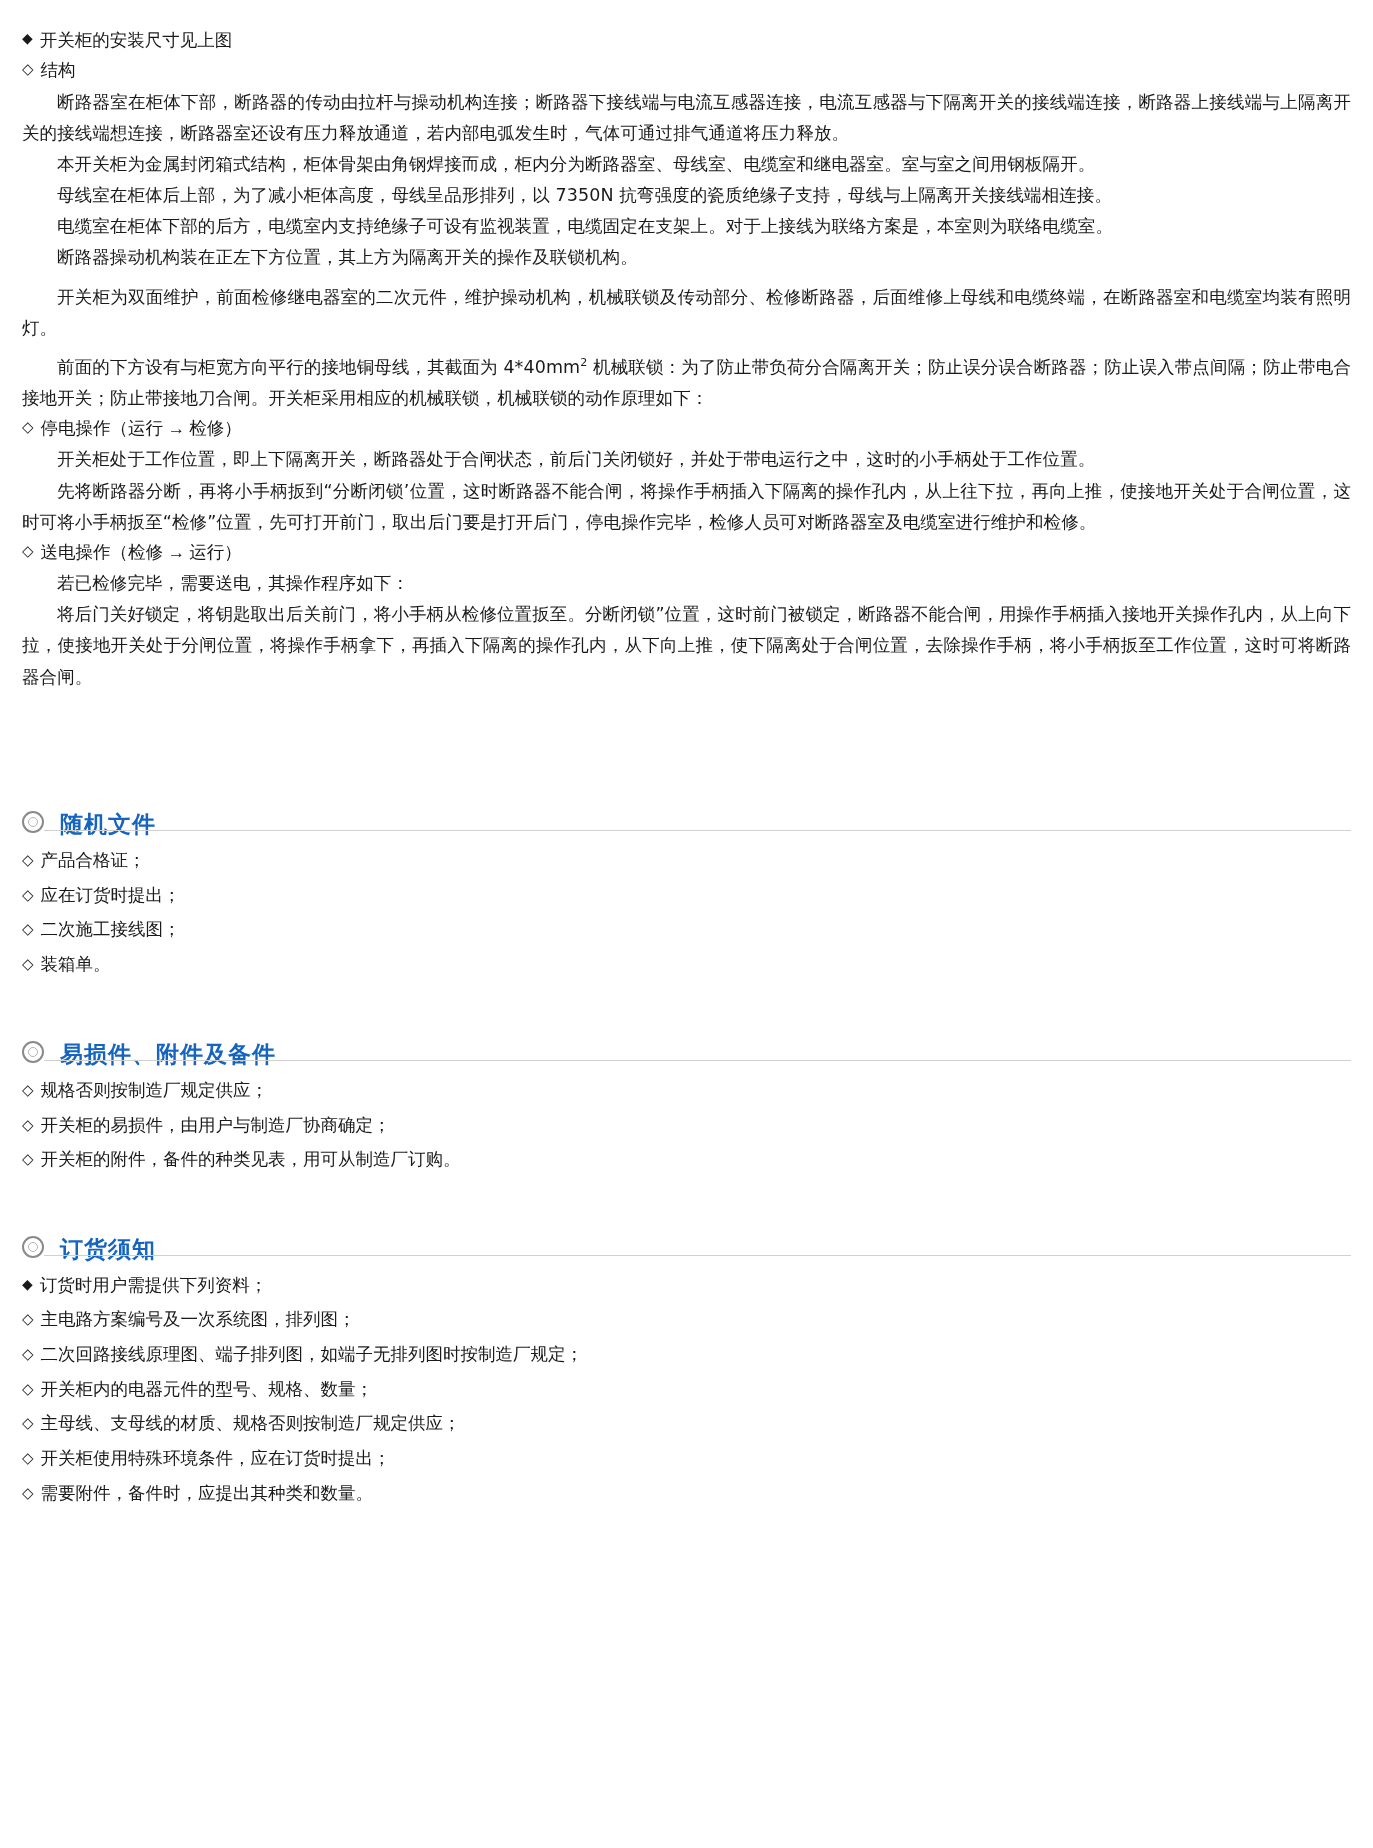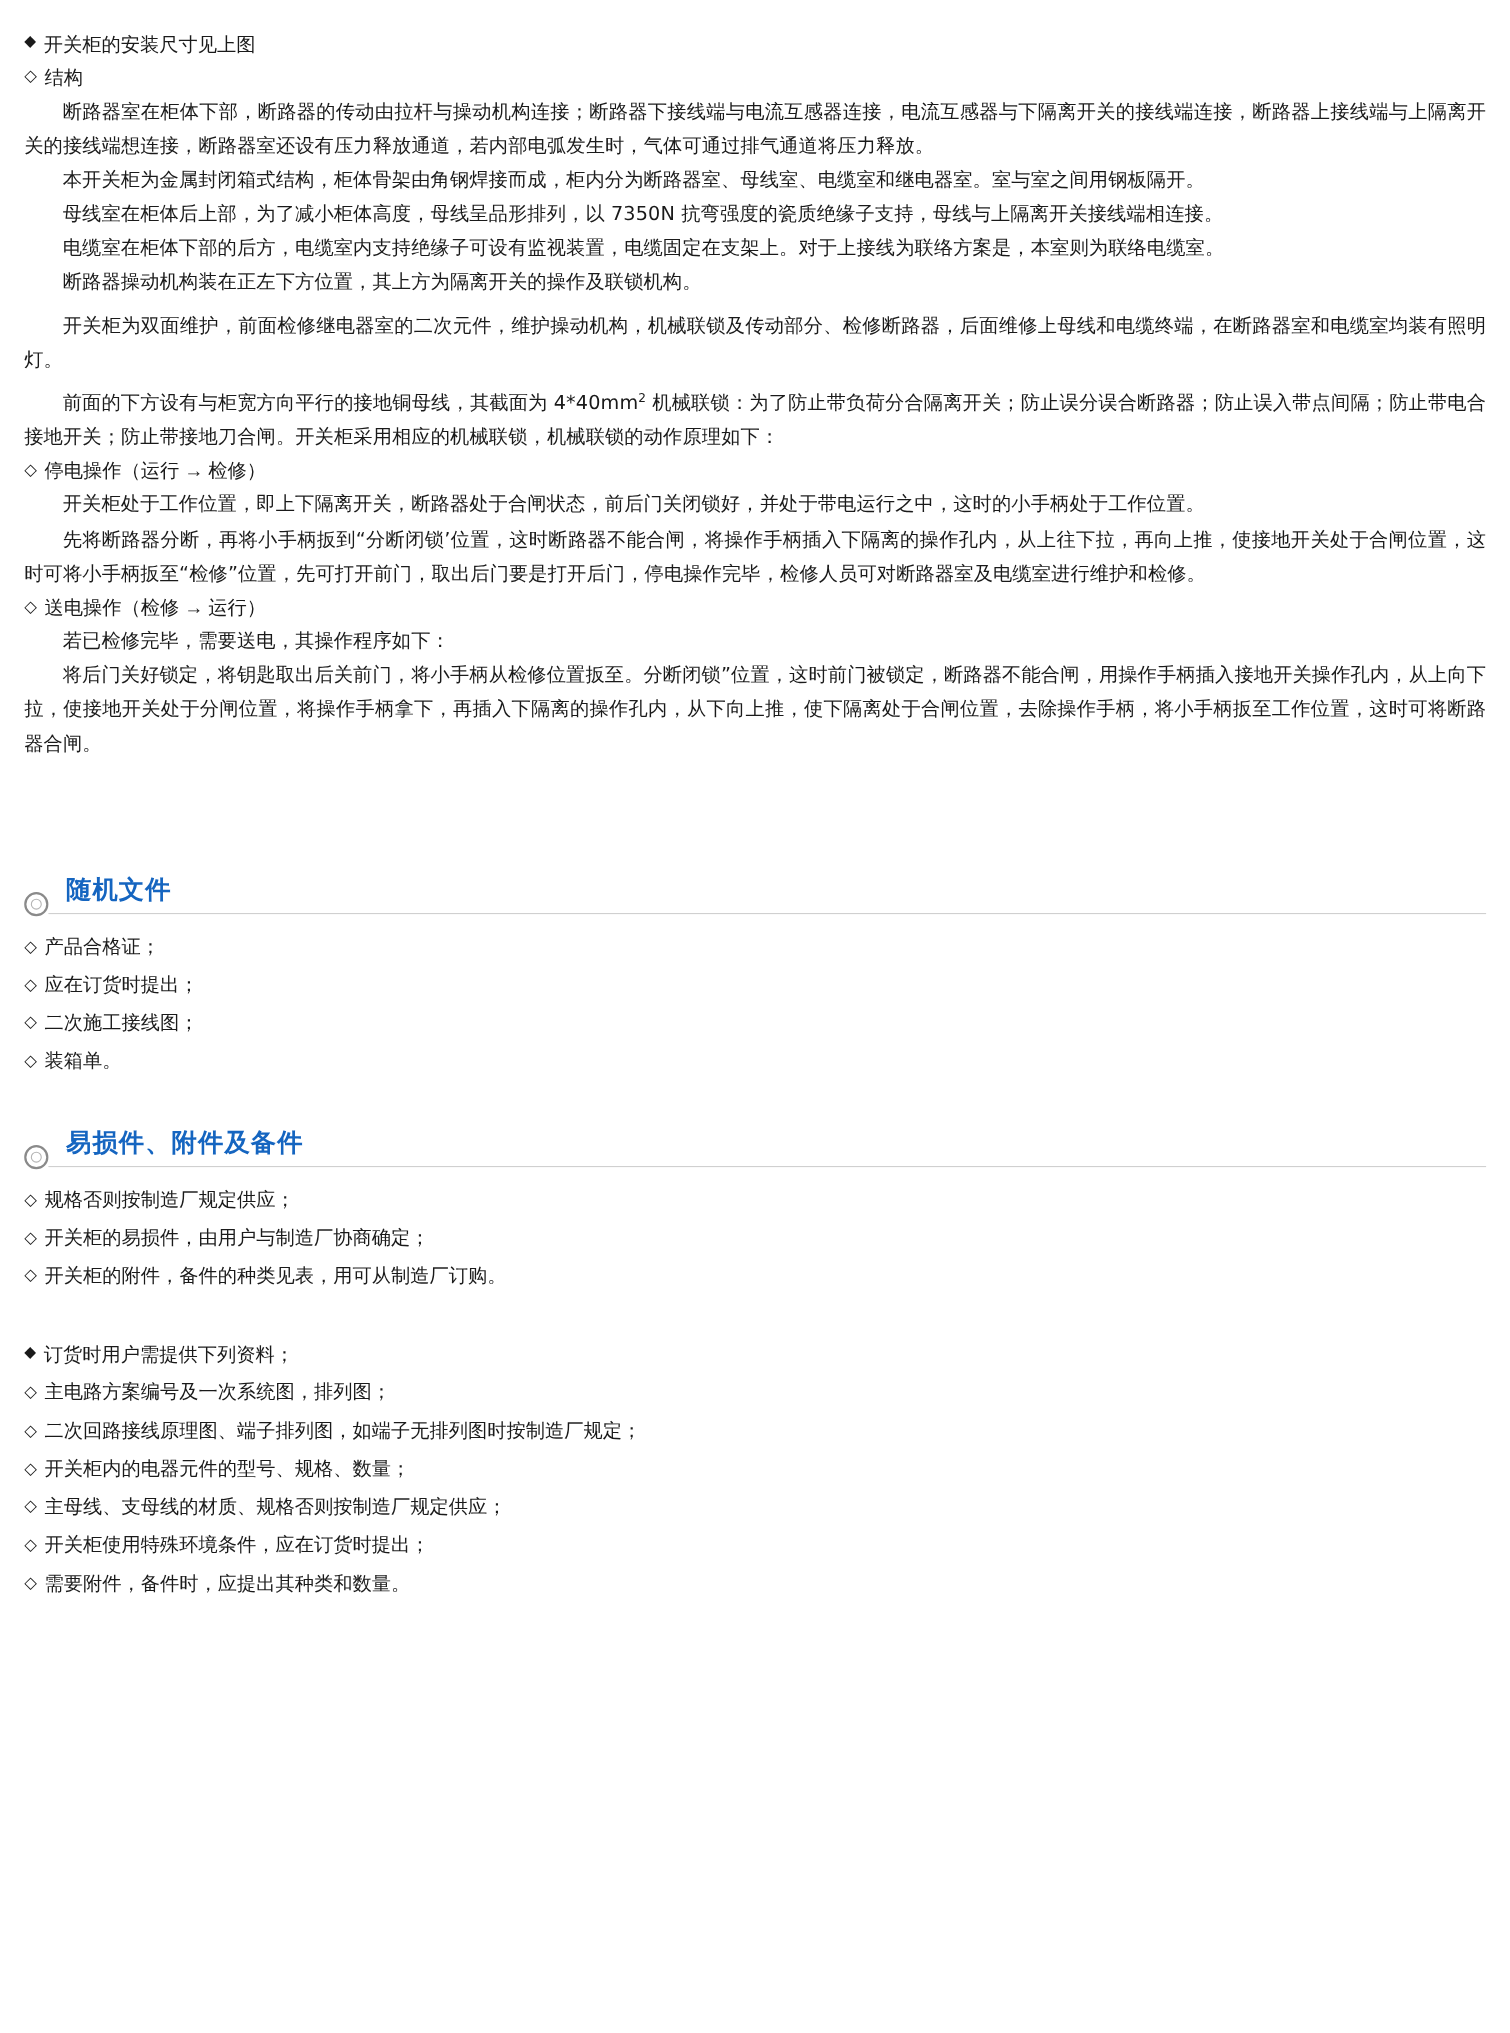--- a/index.html
+++ b/index.html
@@ -77,21 +77,21 @@
     left: 4px;
     top: 4px;
     right: 4px;
     bottom: 4px;
     border-radius: 50%;
     border: 1px solid #b5b5b5;
   }
   .section-head .title {
     position: absolute;
     left: 38px;
-    top: 0;
+    top: 16px;
     font-size: 23px;
     font-weight: bold;
     color: #1565c0;
     letter-spacing: 1px;
   }
   .section-head .rule {
     position: absolute;
     left: 22px;
     right: 0;
     top: 37px;
@@ -189,20 +189,25 @@
         <span class="txt">开关柜的易损件，由用户与制造厂协商确定；</span>
       </div>
       <div class="bullet-line">
         <span class="mark">◇</span>
         <span class="txt">开关柜的附件，备件的种类见表，用可从制造厂订购。</span>
       </div>
     </div>
   </div>
 
   <div class="section">
+    <div class="section-head">
+      <span class="ring"></span>
+      <span class="title">订货须知</span>
+      <span class="rule"></span>
+    </div>
     <div class="section-body">
       <div class="bullet-line">
         <span class="mark diamond-filled">◆</span>
         <span class="txt">订货时用户需提供下列资料；</span>
       </div>
       <div class="bullet-line">
         <span class="mark">◇</span>
         <span class="txt">主电路方案编号及一次系统图，排列图；</span>
       </div>
       <div class="bullet-line">

